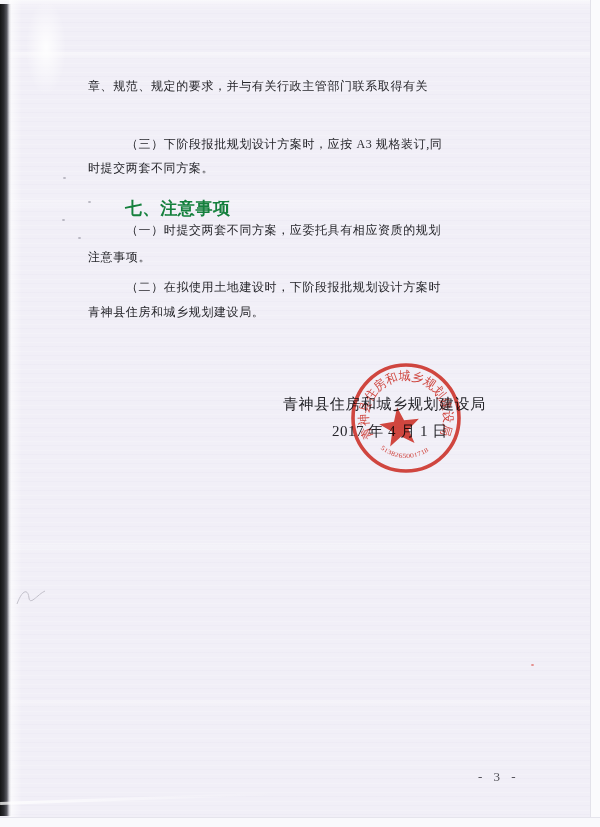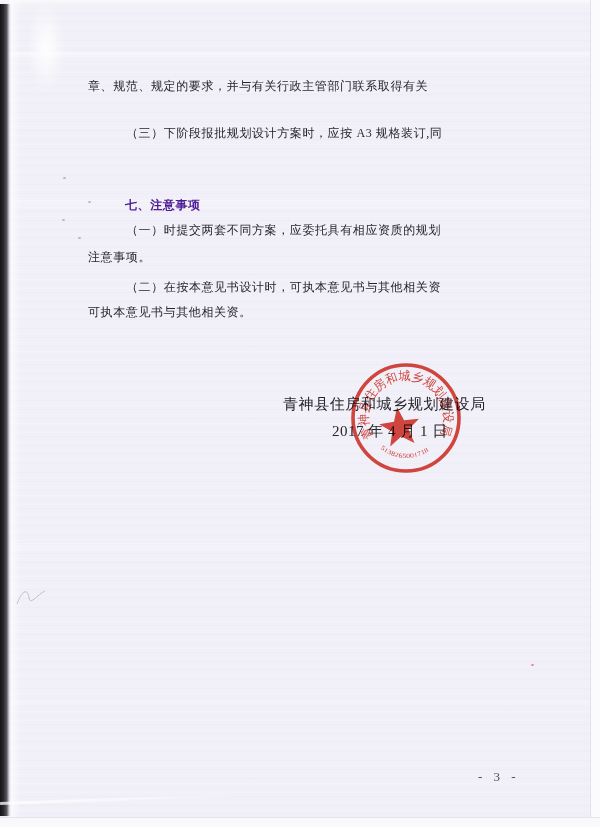--- a/index.html
+++ b/index.html
@@ -50,22 +50,22 @@
   .speck.s1{left:63px;top:177px}.speck.s2{left:88px;top:201px}
   .speck.s3{left:62px;top:219px}.speck.s4{left:78px;top:237px}
   .speck.red{left:531px;top:664px;background:rgba(217,58,48,.55)}
   .pencil{position:absolute;left:14px;top:578px;opacity:.55}
   
   .line{
     position:absolute;left:88px;white-space:nowrap;
     font-size:12px;letter-spacing:.6px;color:#26262b;
   }
   .l1{top:78px}.l2{top:103px}
-  .l3{top:125px;left:126px}.l4{top:160px}
-  .l5{top:197px;left:125px;font-family:Liberation Sans, sans-serif;font-weight:700;font-size:12px;color:#4c1d95}
+  .l3{top:136px;left:126px}.l4{top:160px}
+  .l5{top:197px;left:125px;font-family:Liberation Sans, sans-serif;font-weight:700;font-size:17px;color:#15803d}
   .l6{top:222px;left:126px}.l7{top:249px}
   .l8{top:279px;left:126px}.l9{top:304px}
   .sig-agency{
     position:absolute;left:283px;top:395px;white-space:nowrap;
     font-size:15px;letter-spacing:.6px;color:#26262b;
   }
   .sig-date{
     position:absolute;left:332px;top:422px;white-space:nowrap;
     font-size:15px;letter-spacing:.5px;color:#26262b;
   }
@@ -96,25 +96,26 @@
   <div class="speck s2"></div>
   <div class="speck s3"></div>
   <div class="speck s4"></div>
   <div class="speck red"></div>
   <svg class="pencil" width="36" height="32" viewBox="0 0 36 32">
     <path d="M3,26 C8,12 14,10 15,20 C16,28 24,16 31,13" fill="none" stroke="#9a98a4" stroke-width="1"></path>
   </svg>
 
   <div class="line l1">章、规范、规定的要求，并与有关行政主管部门联系取得有关</div>
   <div class="line l3">（三）下阶段报批规划设计方案时，应按 A3 规格装订,同</div>
+  <div class="line l4">时提交两套不同方案。</div>
   <div class="line l5">七、注意事项</div>
   <div class="line l6">（一）时提交两套不同方案，应委托具有相应资质的规划</div>
   <div class="line l7">注意事项。</div>
-  <div class="line l8">（二）在按本意见书设计时，可执本意见书与其他相关资</div>
-  <div class="line l9">可执本意见书与其他相关资。</div>
+  <div class="line l8">（二）在拟使用土地建设时，下阶段报批规划设计方案时</div>
+  <div class="line l9">青神县住房和城乡规划建设局。</div>
 
   <div class="sig-agency">青神县住房和城乡规划建设局</div>
   <div class="sig-date">2017 年 4 月 1 日</div>
 
   <svg class="seal" viewBox="0 0 140 140">
     <defs>
       <path id="ringPath" d="M 38.1 85 A 38 38 0 1 1 103.9 85" fill="none"></path>
       <path id="numPath" d="M 45.3 96.6 A 40 40 0 0 0 96.7 96.6" fill="none"></path>
     </defs>
     <circle cx="71" cy="66" r="53" fill="none" stroke-width="3.6" stroke="#d93a30"></circle>

